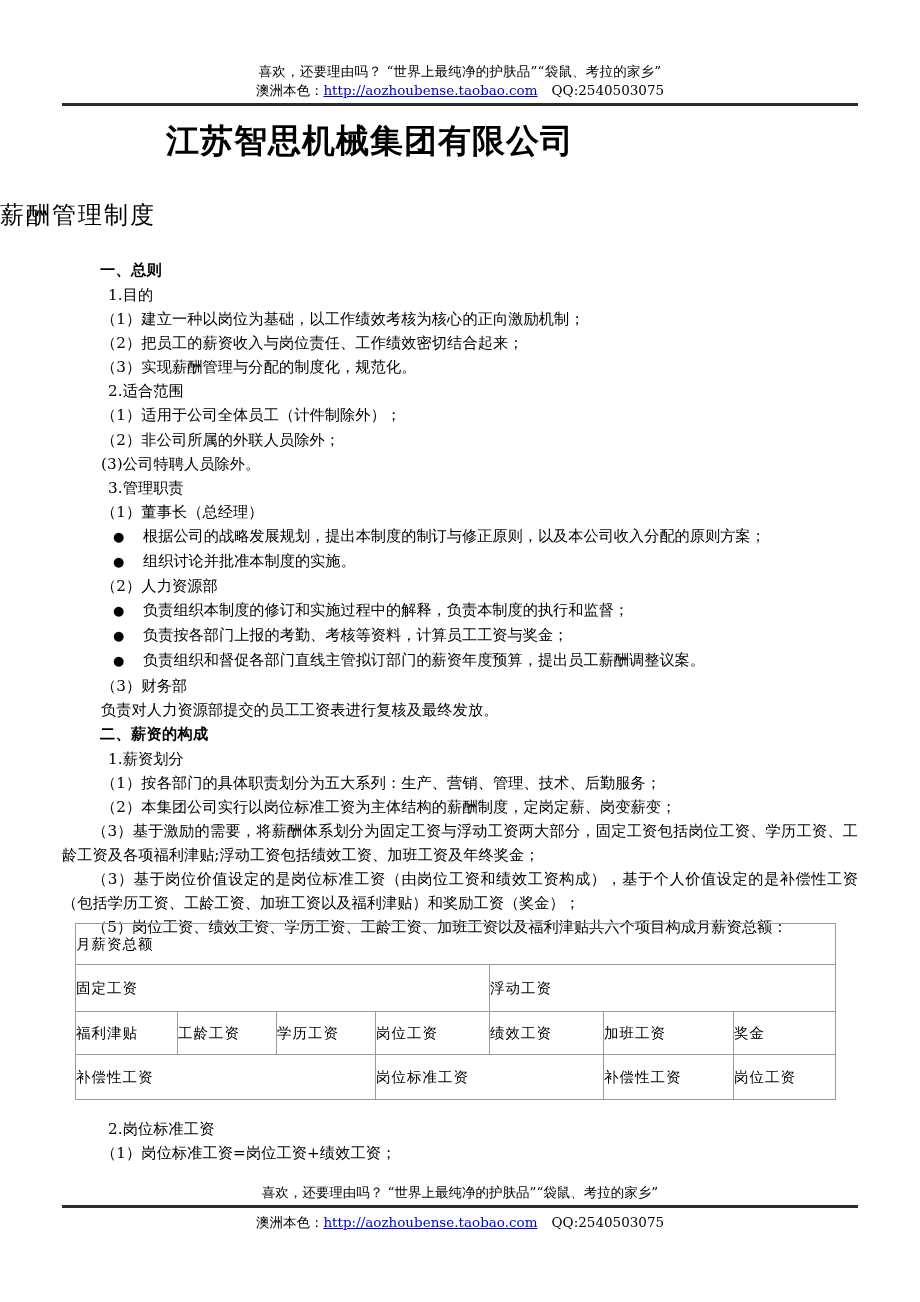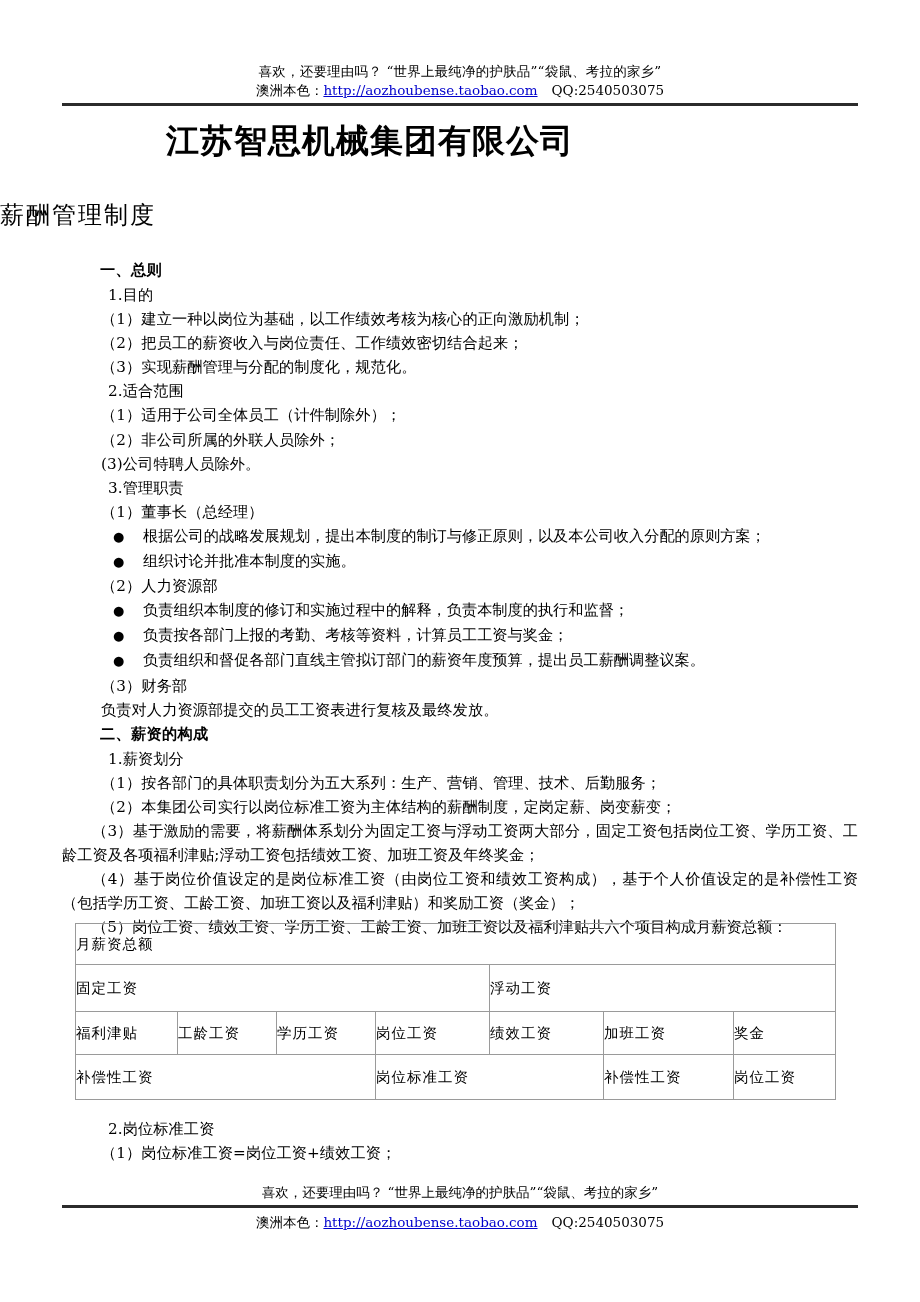--- a/index.html
+++ b/index.html
@@ -229,21 +229,21 @@
 
     <div class="ln lvl2">（3）财务部</div>
     <div class="ln plain">负责对人力资源部提交的员工工资表进行复核及最终发放。</div>
 
     <div class="sec-head">二、薪资的构成</div>
 
     <div class="ln lvl1">1.薪资划分</div>
     <div class="ln lvl2">（1）按各部门的具体职责划分为五大系列：生产、营销、管理、技术、后勤服务；</div>
     <div class="ln lvl2">（2）本集团公司实行以岗位标准工资为主体结构的薪酬制度，定岗定薪、岗变薪变；</div>
     <div class="para">（3）基于激励的需要，将薪酬体系划分为固定工资与浮动工资两大部分，固定工资包括岗位工资、学历工资、工龄工资及各项福利津贴;浮动工资包括绩效工资、加班工资及年终奖金；</div>
-    <div class="para">（4）基于岗位价值设定的是岗位标准工资（由岗位工资和绩效工资构成），基于个人价值设定的是补偿性工资（包括学历工资、工龄工资、加班工资以及福利津贴）和奖励工资（奖金）；</div>
+    <div class="para">（3）基于岗位价值设定的是岗位标准工资（由岗位工资和绩效工资构成），基于个人价值设定的是补偿性工资（包括学历工资、工龄工资、加班工资以及福利津贴）和奖励工资（奖金）；</div>
     <div class="para">（5）岗位工资、绩效工资、学历工资、工龄工资、加班工资以及福利津贴共六个项目构成月薪资总额：</div>
   </div>
 
   <table class="salary-table">
     <colgroup>
       <col style="width:102px">
       <col style="width:99px">
       <col style="width:99px">
       <col style="width:114px">
       <col style="width:114px">

